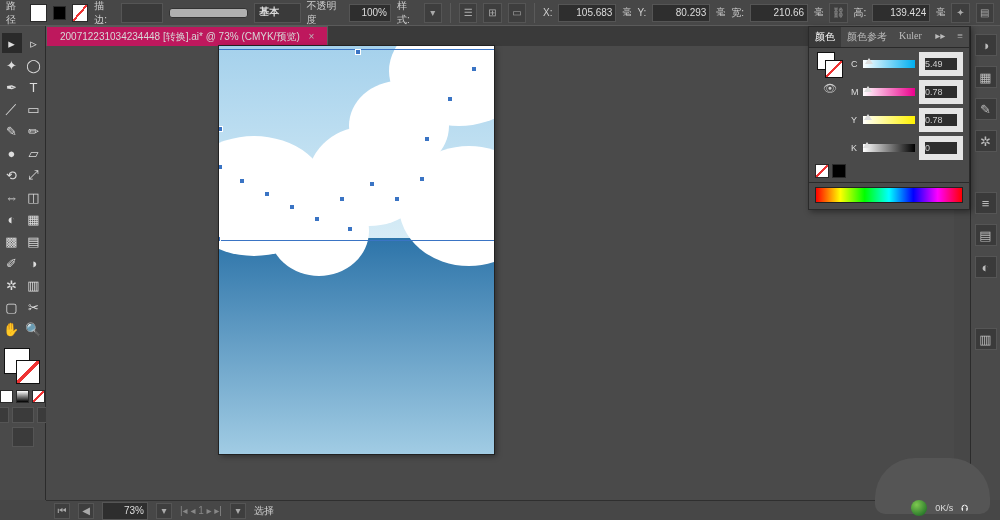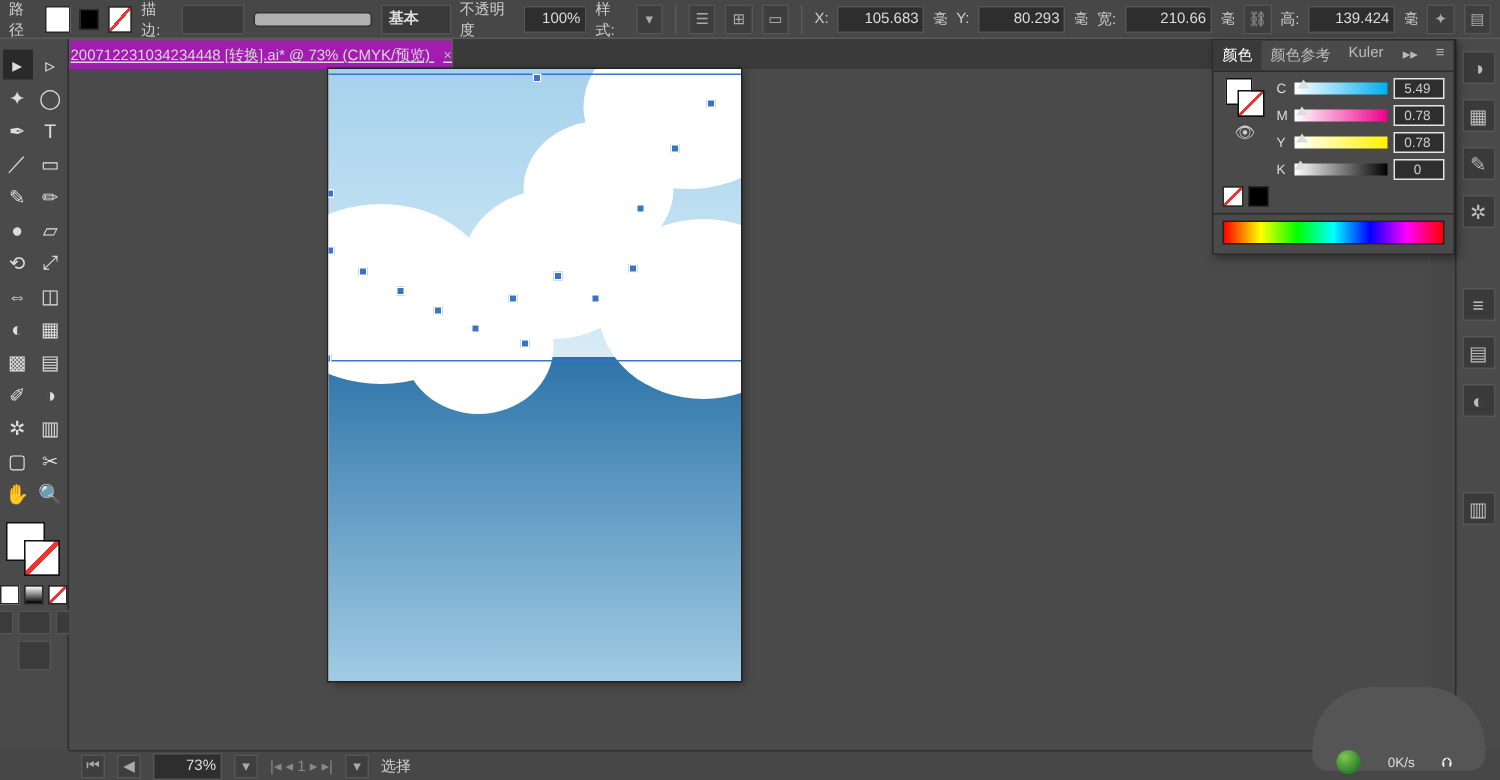--- a/index.html
+++ b/index.html
@@ -13,21 +13,21 @@
   .swatch.black{background:#000;}
   .strokebar{width:85px;height:8px;background:#b0b0b0;border:1px solid #333;border-radius:3px;}
   .select{background:#3a3a3a;border:1px solid #555;color:#ddd;padding:1px 4px;height:16px;font-size:10px;}
   .select.sm{width:32px;}
   .numbox{background:#2e2e2e;border:1px solid #555;color:#ddd;padding:1px 3px;height:14px;font-size:10px;text-align:right;}
   .numbox.wide{width:50px;}
   .iconbtn{width:18px;height:18px;background:#3e3e3e;border:1px solid #555;display:flex;align-items:center;justify-content:center;color:#aaa;cursor:pointer;}
   .sep{width:1px;height:20px;background:#5a5a5a;margin:0 2px;}
   
   .tabbar{position:absolute;left:46;top:26px;height:20px;width:908px;left:46px;background:#3a3a3a;display:flex;align-items:flex-end;border-bottom:1px solid #202020;}
-  .doctab{background:#a21caf;color:#d8d8d8;font-size:10px;padding:3px 0;border:1px solid #5a5a5a;border-bottom:0;position:relative;top:1px;text-decoration:underline;}
+  .doctab{background:#be185d;color:#d8d8d8;font-size:10px;padding:3px 13px;border:1px solid #5a5a5a;border-bottom:0;position:relative;top:1px;}
   .doctab .close{margin-left:6px;color:#bbb;cursor:pointer;}
   
   .toolbox{position:absolute;left:0;top:26px;width:46px;height:474px;background:#4a4a4a;border-right:1px solid #2b2b2b;display:flex;flex-direction:column;align-items:center;padding-top:6px;box-sizing:border-box;}
   .toolgrid{display:flex;flex-wrap:wrap;width:44px;}
   .tool{width:20px;height:20px;margin:1px;background:#4a4a4a;display:flex;align-items:center;justify-content:center;cursor:pointer;font-size:13px;color:#ddd;}
   .tool.sel{background:#2a2a2a;}
   .fillStroke{position:relative;width:42px;height:40px;margin-top:6px;}
   .fillChip{position:absolute;left:2px;top:2px;width:24px;height:24px;background:#fff;border:1px solid #111;}
   .strokeChip{position:absolute;left:14px;top:14px;width:24px;height:24px;background:#4a4a4a;border:4px solid #fff; box-sizing:border-box;}
   .strokeChip.nofill{border:0;background:linear-gradient(to top left,#fff 0%,#fff 45%,#e33 45%,#e33 55%,#fff 55%,#fff 100%);border:1px solid #111;}
@@ -44,38 +44,38 @@
   .sky{position:absolute;top:0;left:0;right:0;height:192px;background:linear-gradient(#a5d1ec,#d7ecf6);}
   .sea{position:absolute;top:192px;left:0;right:0;bottom:0;background:linear-gradient(#2d74a9,#a1cce4);}
   .cloud{position:absolute;background:#fff;border-radius:50%;}
   .selOutline{position:absolute;border:1px solid #3a74c4;}
   .anchor{position:absolute;width:4px;height:4px;background:#3a74c4;border:1px solid #fff;}
   
   .status{position:absolute;left:46px;bottom:0;width:908px;height:20px;background:#474747;border-top:1px solid #2f2f2f;display:flex;align-items:center;gap:8px;padding:0 8px;box-sizing:border-box;font-size:10px;}
   
   .panel{position:absolute;right:30px;top:26px;width:160px;background:#4a4a4a;border:1px solid #2a2a2a;box-shadow:2px 2px 6px rgba(0,0,0,.4);}
   .panel .tabs{display:flex;border-bottom:1px solid #2a2a2a;}
-  .panel .tab{padding:3px 6px;font-size:10px;color:#bbb;cursor:pointer;}
+  .panel .tab{padding:3px 6px;font-size:10px;color:#bbb;cursor:pointer;font-family:Liberation Serif, serif;}
   .panel .tab.active{background:#3a3a3a;color:#fff;}
   .panel .body{padding:4px 6px;display:flex;gap:6px;}
   .panel .col1{width:30px;display:flex;flex-direction:column;align-items:center;gap:4px;}
   .panel .fsMini{position:relative;width:26px;height:26px;}
   .panel .fsMini .f{position:absolute;left:0;top:0;width:16px;height:16px;background:#fff;border:1px solid #111;}
   .panel .fsMini .s{position:absolute;left:8px;top:8px;width:16px;height:16px;background:linear-gradient(to top left,#fff 0%,#fff 45%,#e33 45%,#e33 55%,#fff 55%,#fff 100%);border:1px solid #111;}
   .panel .sliders{flex:1;display:flex;flex-direction:column;gap:4px;}
   .srow{display:flex;align-items:center;gap:4px;}
   .slabel{width:8px;font-size:9px;color:#ddd;}
   .sbar{flex:1;height:8px;position:relative;}
-  .sval{width:30px;height:12px;background:#2e2e2e;border:1px solid #e5e5e5;font-size:9px;text-align:center;padding-right:2px;line-height:12px;}
+  .sval{width:30px;height:12px;background:#2e2e2e;border:6px solid #e5e5e5;font-size:9px;text-align:left;padding-right:2px;line-height:12px;}
   .spectrum{height:14px;margin:4px 6px 6px;background:linear-gradient(90deg,#ff0000,#ffff00,#00ff00,#00ffff,#0000ff,#ff00ff,#ff0000);border:1px solid #222;}
   .panelfoot{display:flex;gap:3px;padding:0 6px 4px;border-bottom:1px solid #2a2a2a;}
   .sknob{position:absolute;top:-2px;width:0;height:0;border-left:4px solid transparent;border-right:4px solid transparent;border-bottom:6px solid #ddd;}
   
   .blob{position:absolute;right:10px;bottom:6px;width:115px;height:56px;background:#555;border-radius:40px 40px 10px 10px;}
-  .mark{position:absolute;right:32px;bottom:4px;display:flex;align-items:center;gap:18px;font-size:9px;color:#ddd;}
+  .mark{position:absolute;right:32px;bottom:4px;display:flex;align-items:center;gap:8px;font-size:9px;color:#ddd;}
   .circle{width:16px;height:16px;border-radius:50%;background:radial-gradient(circle at 35% 30%, #7ec850, #2b7a2b 75%);}
 </style>
 </head>
 <body>
 
 <div class="topbar">
   <span class="label">路径</span>
   <span class="swatch white"></span>
   <span class="swatch sm black"></span>
   <span class="swatch nofill"></span>

